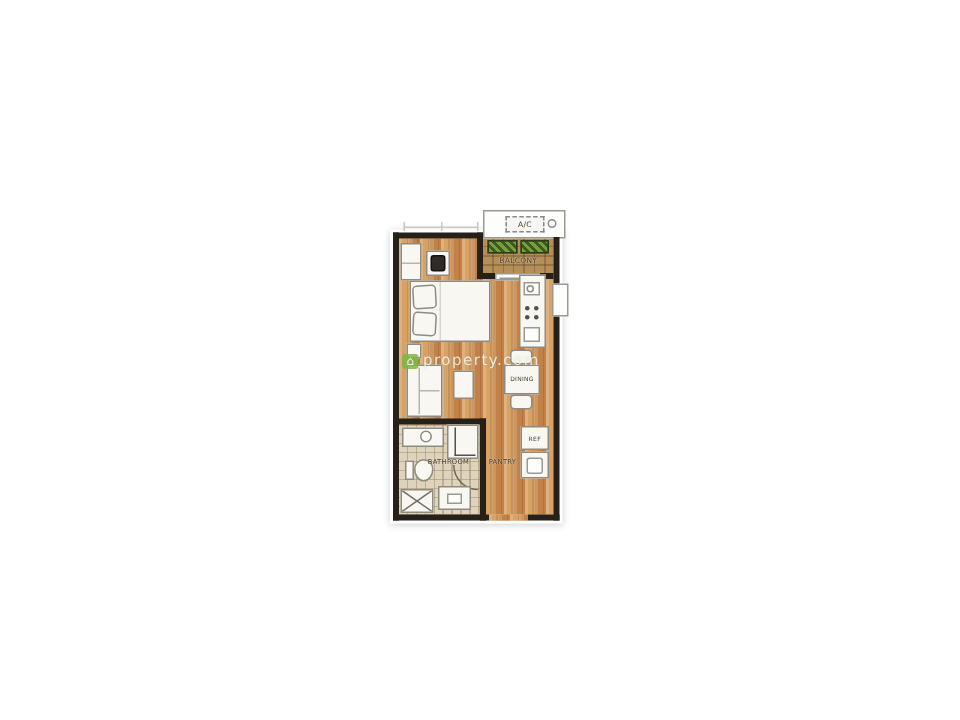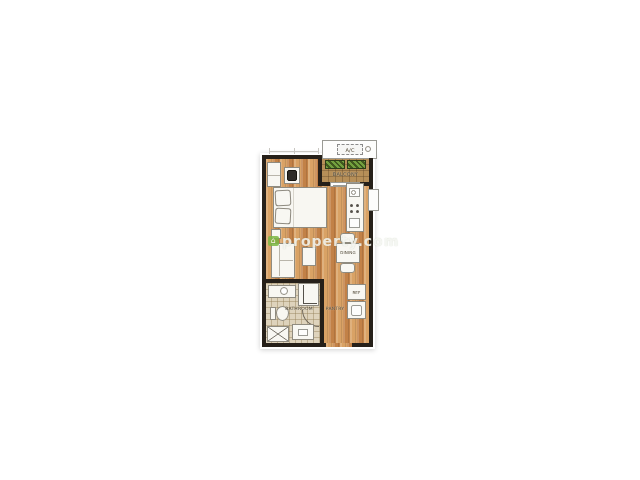--- a/index.html
+++ b/index.html
@@ -34,21 +34,21 @@
     border:1px solid #2c3d18;
   }
   .label{
     color:var(--label-text);font-size:5px;line-height:1;text-align:center;
     letter-spacing:0.2px;text-shadow:0 0 1px rgba(255,255,255,0.8);white-space:nowrap;
   }
   .dashedbox{border:1px dashed #8a8a8a;background:#f6f6f4;}
   .thinbox{background:#fdfdfc;border:1px solid #9a9a94;}
   .dim{background:#c9c7c2;}
   .watermark-text{
-    font-size:14px;font-weight:bold;color:rgba(255,255,255,0.78);
+    font-size:10px;font-weight:normal;color:rgba(255,255,255,0.78);
     letter-spacing:1px;line-height:10px;text-shadow:0 0 1px rgba(120,140,90,0.4);
   }
   .wm-icon{
     background:var(--watermark-green);opacity:0.85;border-radius:2px;
     color:#fff;font-size:8px;line-height:10px;text-align:center;
   }
   .arcdoor{
     border-left:1px solid var(--arc);border-bottom:1px solid var(--arc);
     border-bottom-left-radius:100%;
   }

